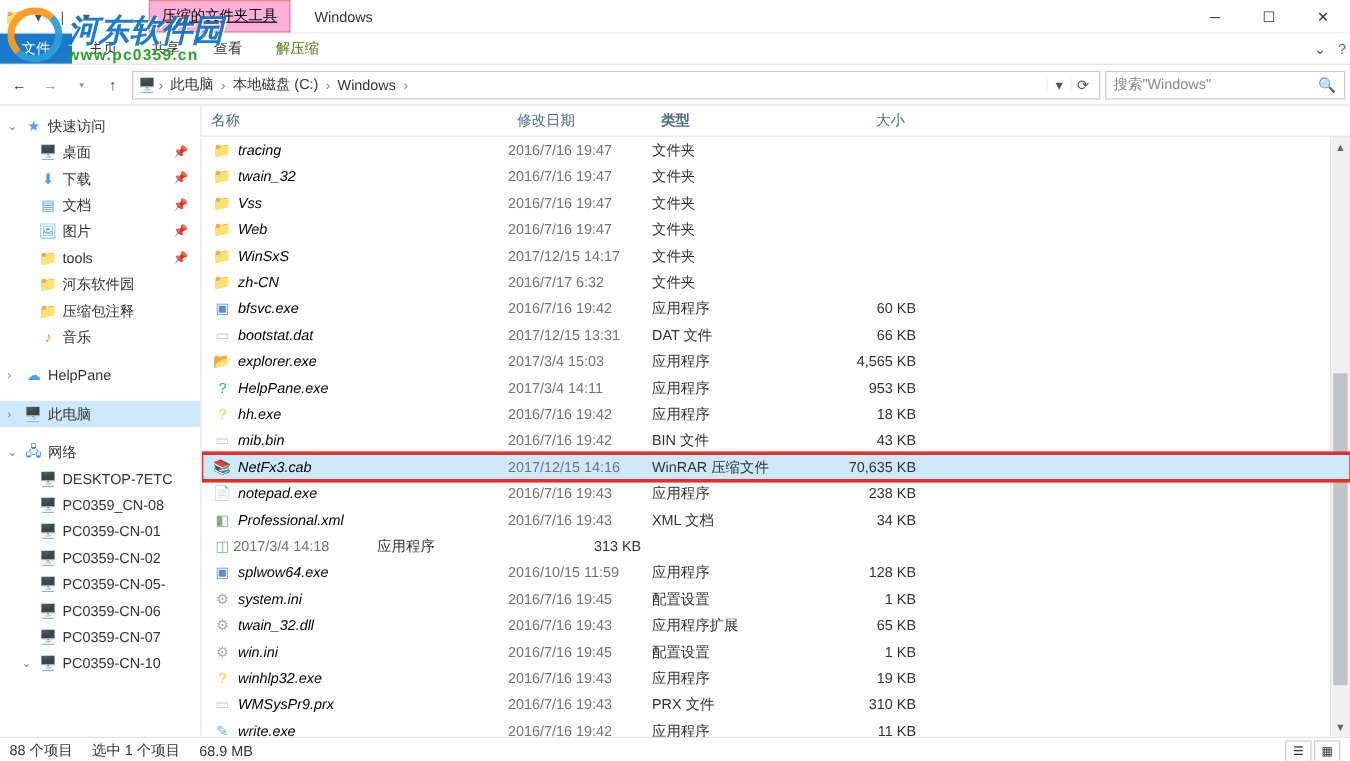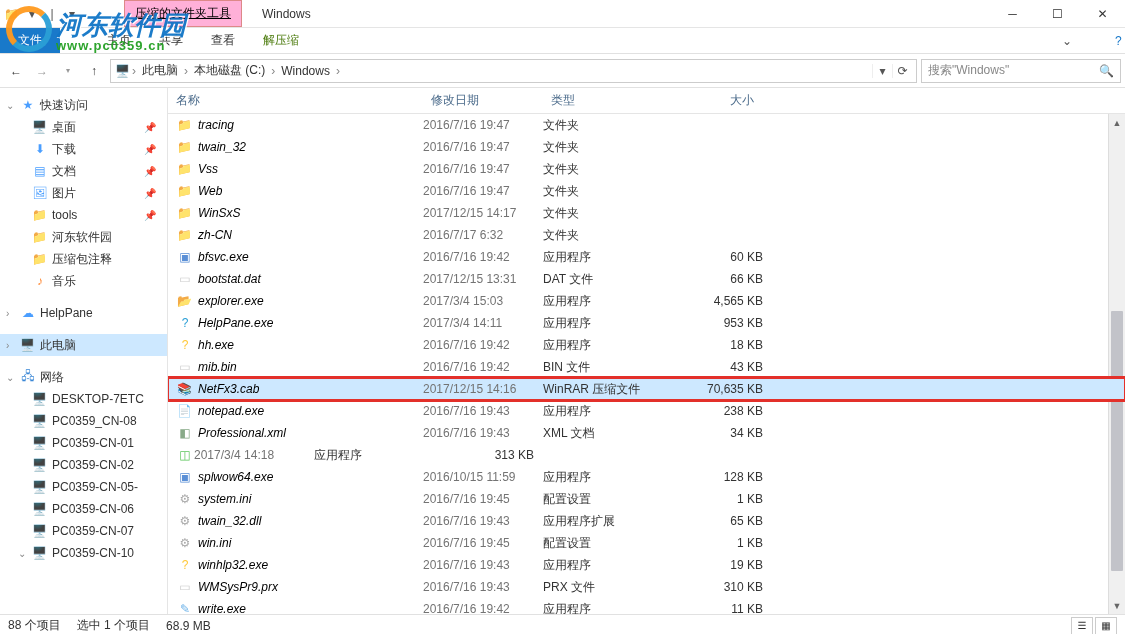--- a/index.html
+++ b/index.html
@@ -4,21 +4,21 @@
 <style>
 * { margin: 0; padding: 0; box-sizing: border-box; font-family: "Microsoft YaHei", "Segoe UI", sans-serif; font-size: 12px; }
 body { width: 1125px; height: 634px; background: #fff; overflow: hidden; position: relative; }
 .titlebar { height: 28px; display: flex; align-items: stretch; background: #fff; border-bottom: 1px solid #e5e5e5; }
 .titlebar .qat { display: flex; align-items: center; padding: 0 4px; gap: 4px; }
 .titlebar .qat span { width: 16px; height: 16px; display: inline-flex; align-items: center; justify-content: center; color: #555; }
 .ribbon-tab-context { background: #ffb0d8; color: #000; padding: 2px 10px; font-size: 12px; display: flex; align-items: center; border: 1px solid #d88; text-decoration: underline; }
 .title-text { flex: 1; padding: 0 20px; display: flex; align-items: center; color: #333; }
 .win-controls { display: flex; }
 .win-controls span { width: 45px; display: flex; align-items: center; justify-content: center; color: #333; }
-.ribbon { height: 26px; background: #fff; display: flex; align-items: center; border-bottom: 1px solid #e1e1e1; gap: 33px; }
+.ribbon { height: 26px; background: #fff; display: flex; align-items: center; border-bottom: 1px solid #e1e1e1; }
 .ribbon-left { width: 60px; height: 100%; background: #1979ca; color: #fff; display: flex; align-items: center; justify-content: center; }
 .ribbon-tabs { display: flex; height: 100%; }
 .ribbon-tabs span { padding: 0 14px; display: flex; align-items: center; color: #333; }
 .ribbon-tabs .context { color: #4d7c0f; }
 .ribbon-expand { margin-left: auto; padding: 0 10px; color: #555; }
 .addressbar { height: 34px; display: flex; align-items: center; padding: 4px; gap: 4px; border-bottom: 1px solid #e1e1e1; }
 .nav-arrows { display: flex; gap: 2px; align-items: center; }
 .nav-arrows span { width: 24px; height: 24px; display: flex; align-items: center; justify-content: center; color: #999; }
 .nav-arrows .enabled { color: #333; }
 .breadcrumb-box { flex: 1; height: 24px; border: 1px solid #ccc; display: flex; align-items: center; padding: 0 4px; background: #fff; }
@@ -38,21 +38,21 @@
 .nav-group-top { padding-left: 6px; }
 .nav-sep { height: 10px; }
 .blue-icon { color: #4a9eff; }
 .monitor-icon { color: #3a87d6; }
 .music-icon { color: #ff8c3a; }
 .content { flex: 1; display: flex; flex-direction: column; position: relative; }
 .columns { display: flex; height: 26px; border-bottom: 1px solid #e5e5e5; color: #4a6a8a; }
 .columns span { padding: 4px 8px; border-right: 1px solid transparent; }
 .col-name { width: 255px; }
 .col-date { width: 120px; }
-.col-type { width: 120px; }
+.col-type { width: 120px; font-weight: bold; }
 .col-size { width: 100px; text-align: right; }
 .file-list { flex: 1; overflow-y: auto; }
 .file-row { display: flex; height: 22px; align-items: center; padding-left: 8px; }
 .file-row.selected { background: #cde8ff; }
 .file-row.highlighted { outline: 3px solid #e3302a; outline-offset: -1px; position: relative; z-index: 1; }
 .file-row .ficon { width: 18px; height: 16px; display: inline-flex; align-items: center; justify-content: center; }
 .file-row .fname { width: 229px; padding-left: 4px; font-style: italic; }
 .file-row .fdate { width: 120px; color: #737373; }
 .file-row .ftype { width: 120px; color: #333; }
 .file-row .fsize { width: 100px; text-align: right; color: #333; }

